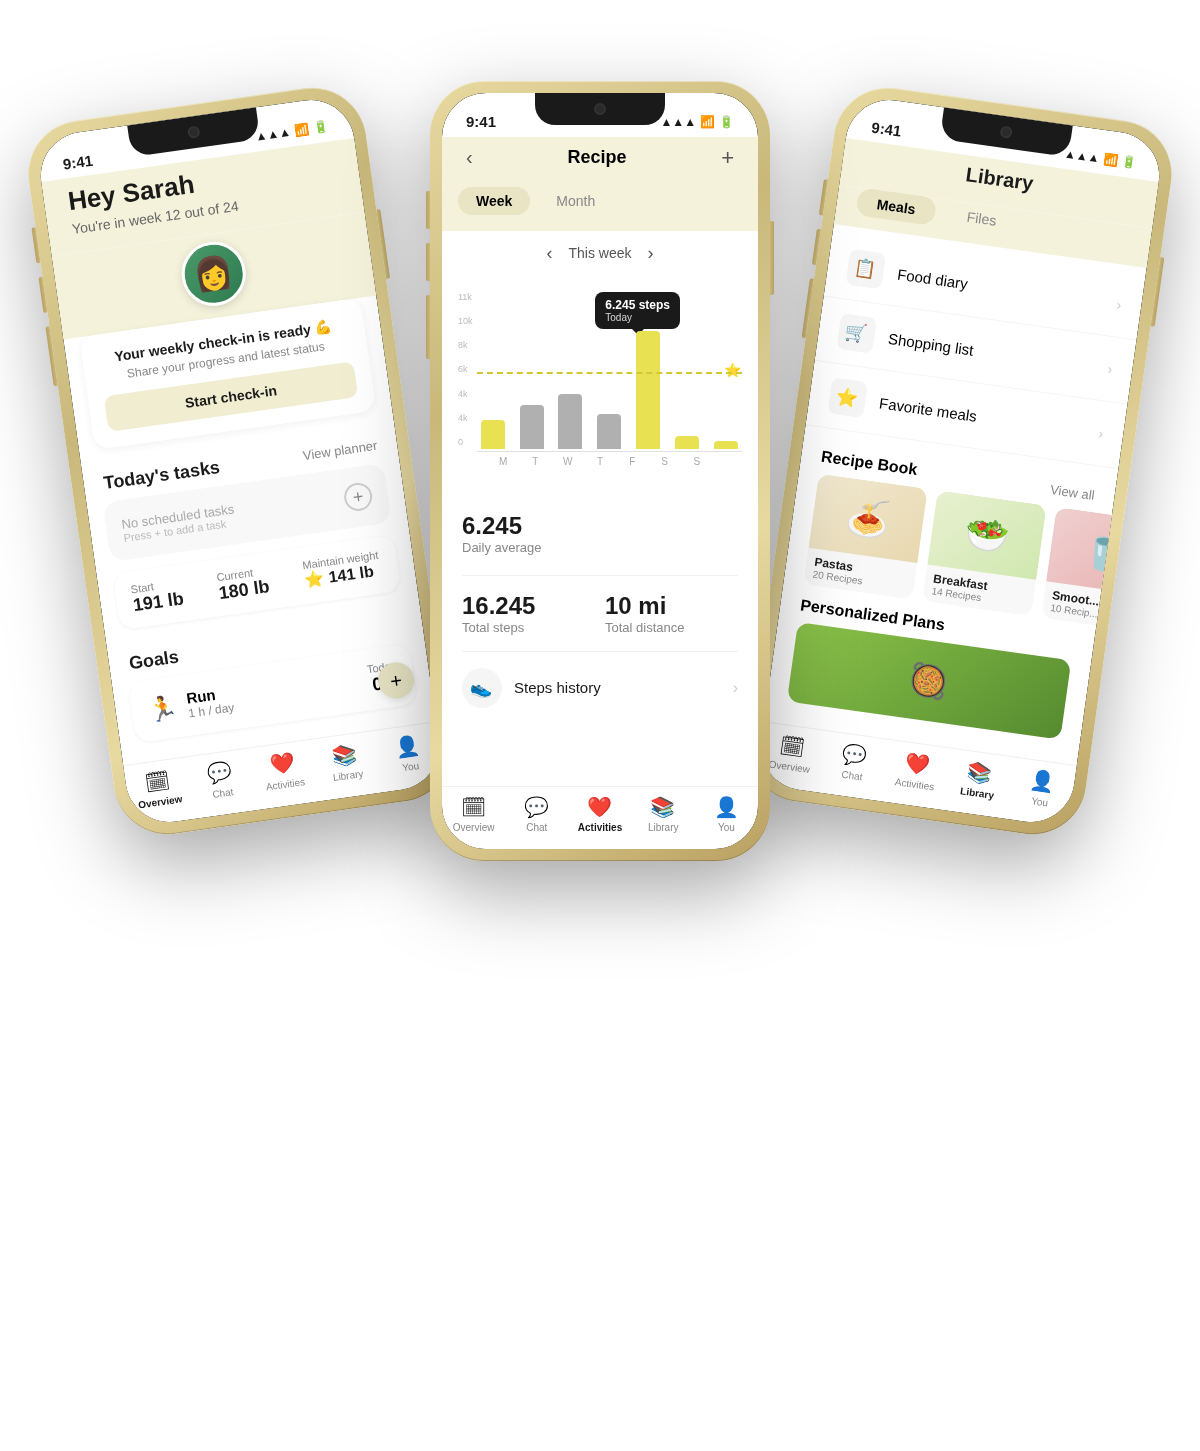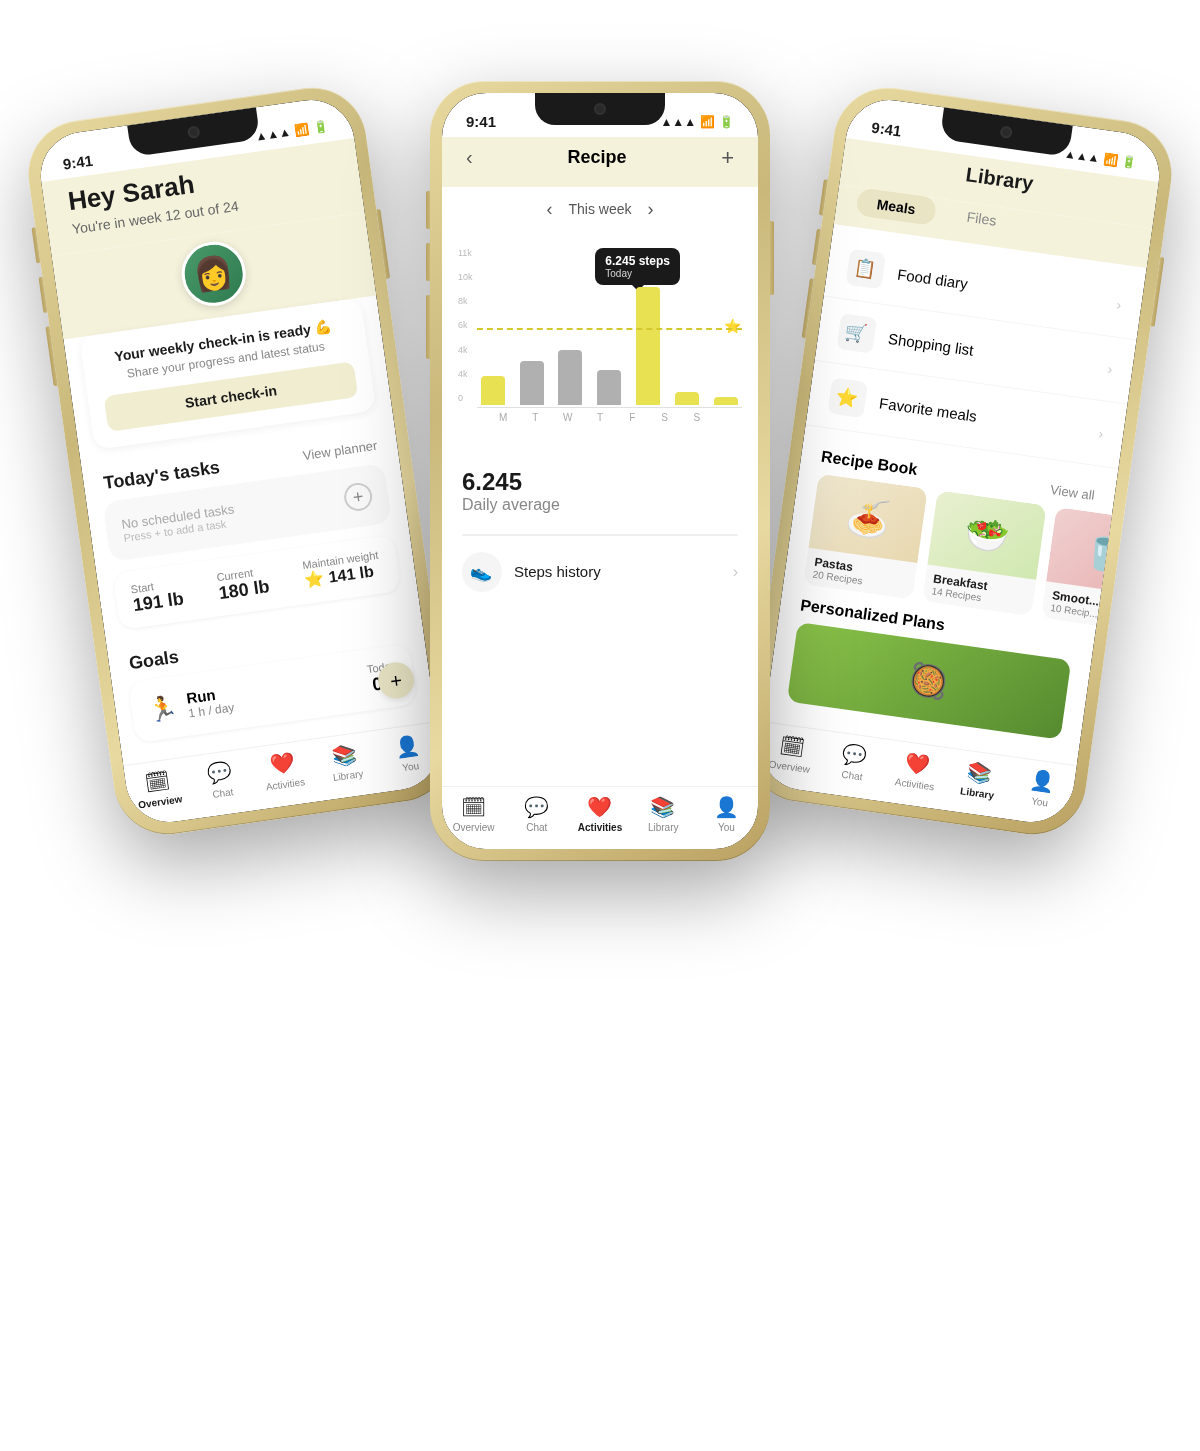--- a/index.html
+++ b/index.html
@@ -404,21 +404,21 @@
     }
     .steps-stat {
       padding: 8px 0;
     }
     .steps-stat-value {
       font-size: 24px;
       font-weight: 700;
       color: #1a1a1a;
     }
     .steps-stat-label {
-      font-size: 16px;
+      font-size: 13px;
       color: #888;
     }
 
     .steps-divider {
       height: 1px;
       background: #f0f0f0;
       margin: 0 20px;
     }
 
     .steps-history-btn {
@@ -750,20 +750,24 @@
             <span>🔋</span>
           </div>
         </div>
 
         <div class="steps-header">
           <span class="steps-back">‹</span>
           <span class="steps-title">Recipe</span>
           <span class="steps-plus">+</span>
         </div>
 
+        <div class="steps-tabs">
+          <div class="tab-pill active">Week</div>
+          <div class="tab-pill inactive">Month</div>
+        </div>
 
         <div class="steps-week-nav">
           <span class="week-arrow">‹</span>
           <span class="week-label">This week</span>
           <span class="week-arrow">›</span>
         </div>
 
         <div class="chart-area">
           <div class="chart-tooltip">
             <div style="font-weight:700; font-size:12px;">6.245 steps</div>
@@ -833,20 +837,30 @@
 
         <div class="steps-stats">
           <div class="steps-stat">
             <div class="steps-stat-value">6.245</div>
             <div class="steps-stat-label">Daily average</div>
           </div>
         </div>
 
         <div class="steps-divider"></div>
 
+        <div class="steps-stats" style="padding-top:8px; padding-bottom:8px;">
+          <div class="steps-stat">
+            <div class="steps-stat-value">16.245</div>
+            <div class="steps-stat-label">Total steps</div>
+          </div>
+          <div class="steps-stat">
+            <div class="steps-stat-value">10 mi</div>
+            <div class="steps-stat-label">Total distance</div>
+          </div>
+        </div>
 
         <div class="steps-divider"></div>
 
         <div class="steps-history-btn">
           <div class="history-icon">👟</div>
           <span class="history-label">Steps history</span>
           <span class="history-chevron">›</span>
         </div>
 
         <div class="bottom-nav">

